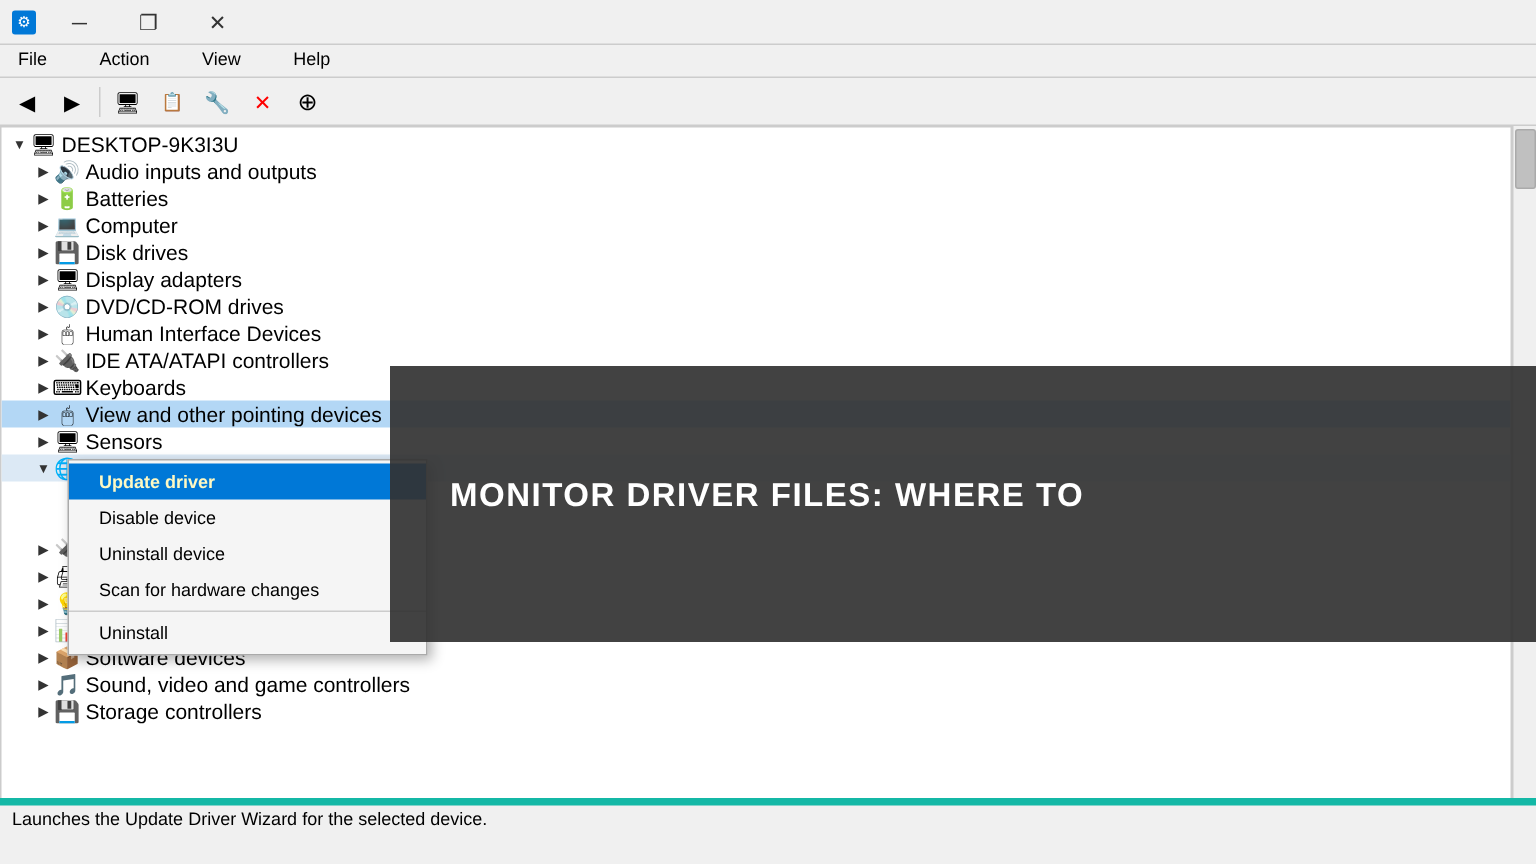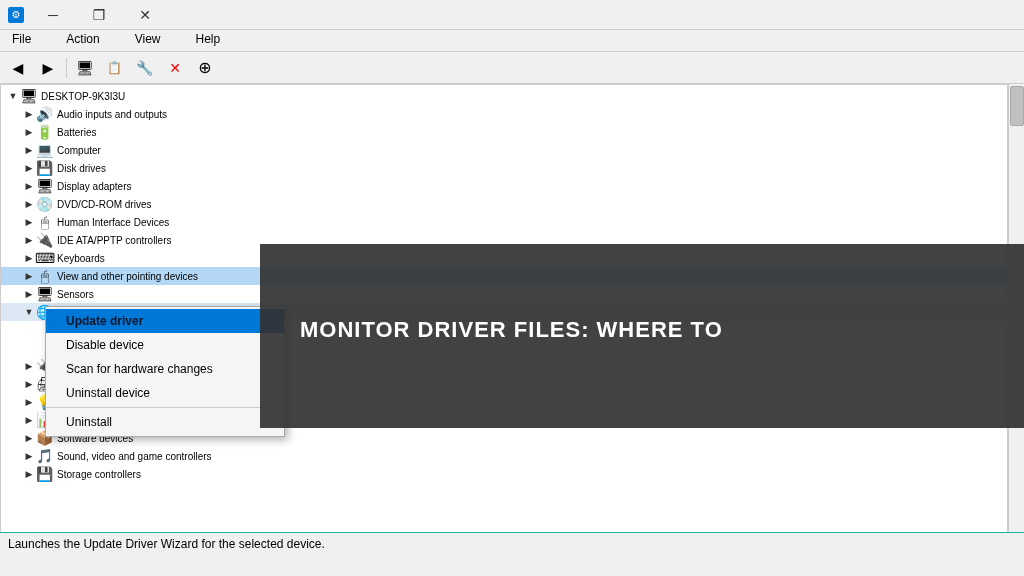--- a/index.html
+++ b/index.html
@@ -97,40 +97,40 @@
       width: 16px; height: 16px;
       display: flex; align-items: center; justify-content: center;
       font-size: 9px; color: #333; flex-shrink: 0;
     }
     .tree-icon {
       width: 16px; height: 16px;
       margin-right: 4px;
       flex-shrink: 0;
       display: flex; align-items: center; justify-content: center;
     }
-    .tree-label { font-size: 10px; }
+    .tree-label { font-size: 14px; }
 
     
     .context-menu {
       position: absolute;
       left: 45px;
       top: 222px;
       width: 240px;
       background: #f5f5f5;
       border: 1px solid #aaa;
       box-shadow: 3px 3px 8px rgba(0,0,0,0.3);
       z-index: 20;
       padding: 2px 0;
     }
     .context-menu-item {
       padding: 5px 20px;
       cursor: pointer;
       font-size: 12px;
     }
-    .context-menu-item.active { background: #0078d7; color: #0f172a; font-weight: bold; }
+    .context-menu-item.active { background: #0078d7; color: #fef9c3; font-weight: bold; }
     .context-menu-separator {
       height: 1px;
       background: #ccc;
       margin: 2px 0;
     }
 
     
     .overlay-banner {
       position: absolute;
       left: 260px;
@@ -175,21 +175,21 @@
       background: #c0c0c0;
       border: 1px solid #aaa;
       margin-top: 2px;
       border-radius: 2px;
     }
 
     
     .status-bar {
       height: 22px;
       background: #f0f0f0;
-      border-top: 1px solid #14b8a6;
+      border-top: 5px solid #14b8a6;
       display: flex;
       align-items: center;
       padding: 0 8px;
       font-size: 12px;
       position: absolute;
       bottom: 0;
       left: 0;
       right: 0;
     }
 
@@ -283,21 +283,21 @@
 
     <div class="tree-item indent-1">
       <div class="tree-toggle">▶</div>
       <div class="tree-icon dev-icon">🖱</div>
       <span class="tree-label">Human Interface Devices</span>
     </div>
 
     <div class="tree-item indent-1">
       <div class="tree-toggle">▶</div>
       <div class="tree-icon dev-icon">🔌</div>
-      <span class="tree-label">IDE ATA/PPTP controllers</span>
+      <span class="tree-label">IDE ATA/ATAPI controllers</span>
     </div>
 
     <div class="tree-item indent-1">
       <div class="tree-toggle">▶</div>
       <div class="tree-icon dev-icon">⌨</div>
       <span class="tree-label">Keyboards</span>
     </div>
 
     <div class="tree-item indent-1" style="background:#b3d7f5;">
       <div class="tree-toggle">▶</div>
@@ -372,22 +372,22 @@
 
   </div>
 
   <div class="scrollbar">
     <div class="scrollbar-thumb"></div>
   </div>
 
   <div class="context-menu">
     <div class="context-menu-item active">Update driver</div>
     <div class="context-menu-item">Disable device</div>
+    <div class="context-menu-item">Uninstall device</div>
     <div class="context-menu-item">Scan for hardware changes</div>
-    <div class="context-menu-item">Uninstall device</div>
     <div class="context-menu-separator"></div>
     <div class="context-menu-item">Uninstall</div>
   </div>
 
   <div class="overlay-banner">
     <div class="overlay-subtitle">MONITOR DRIVER FILES: WHERE TO</div>
   </div>
 
   <div class="status-bar">
     <span>Launches the Update Driver Wizard for the selected device.</span>

